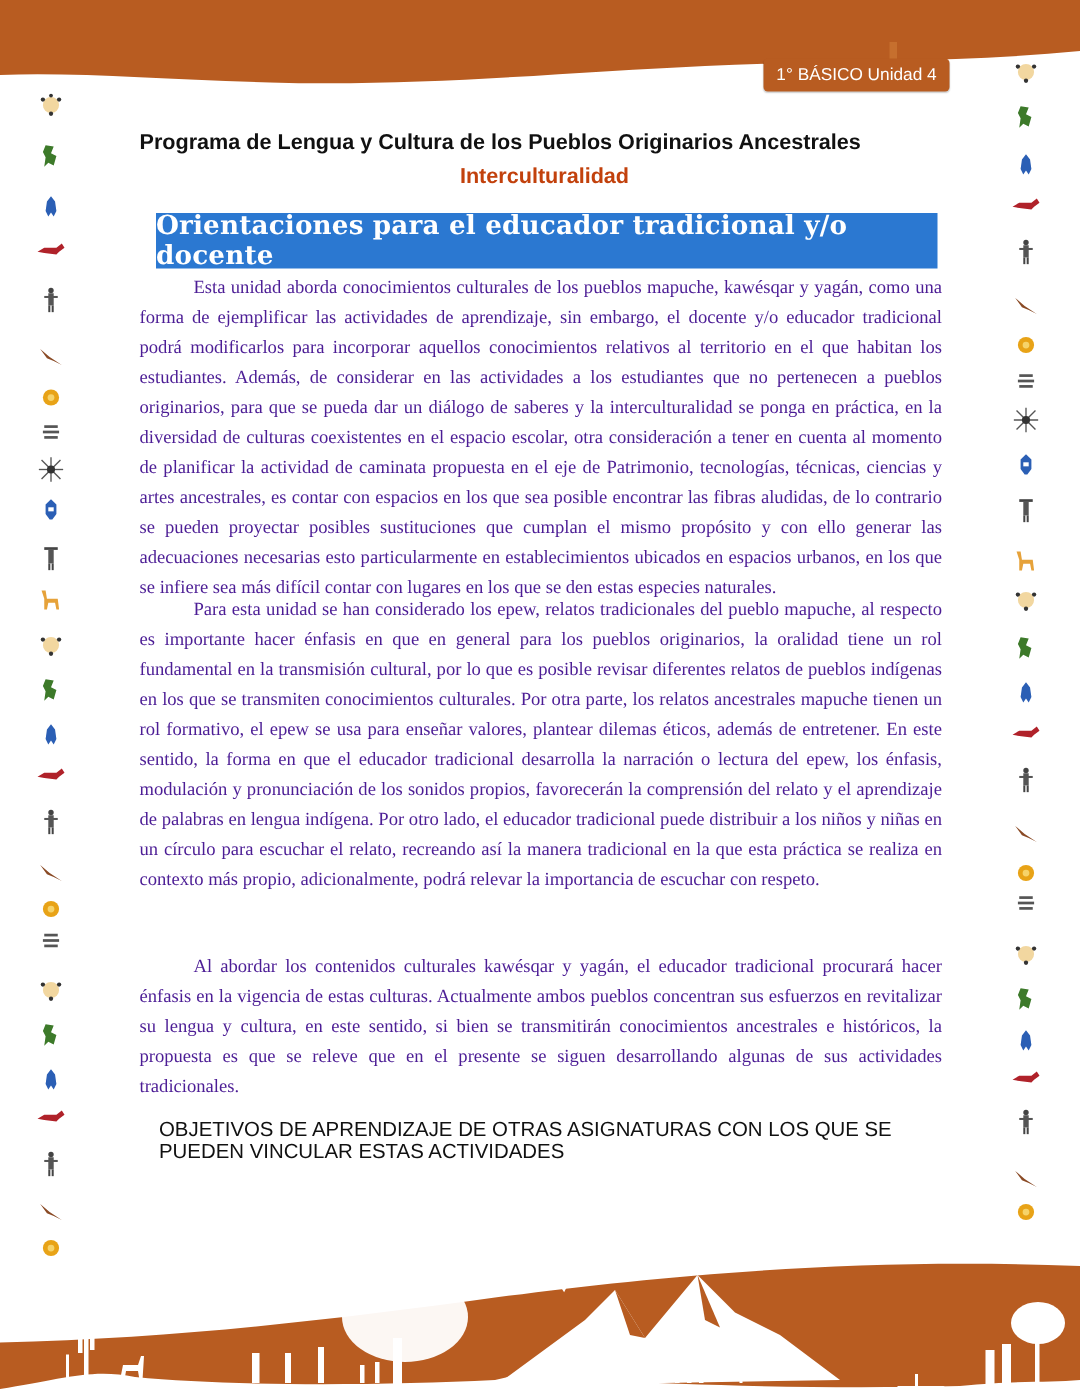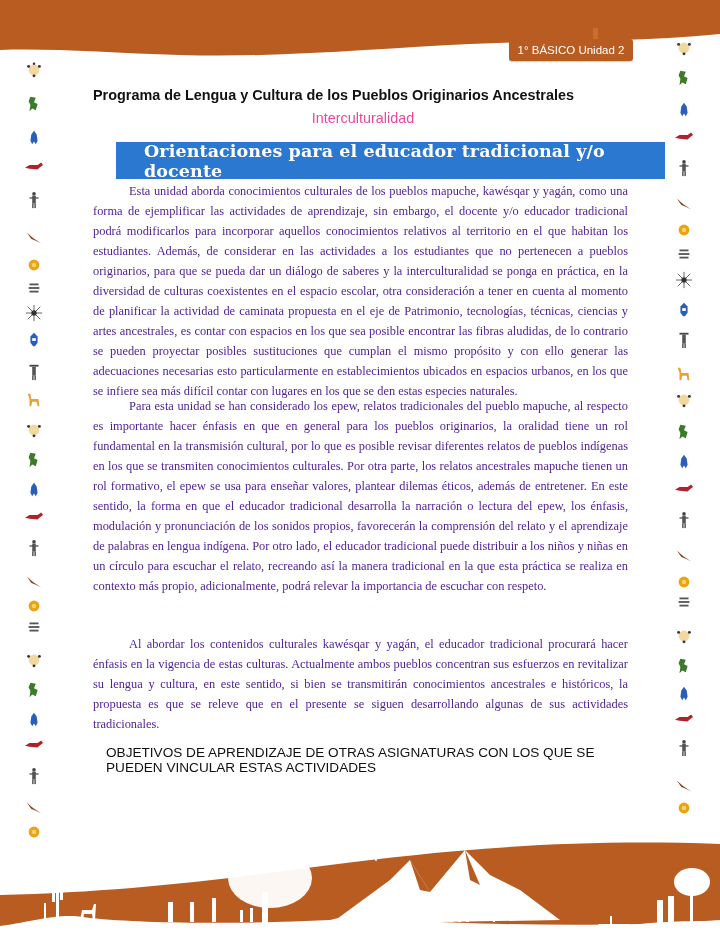--- a/index.html
+++ b/index.html
@@ -18,30 +18,29 @@
     display: flex; align-items: center; justify-content: center;
     box-shadow: 0 1px 1px rgba(0,0,0,0.2);
   }
   .badge-stem { position: absolute; left: 593px; top: 28px; width: 5px; height: 12px; background: #c66f2e; }
   .program-title {
     position: absolute; left: 93px; top: 87px; width: 540px;
     font-family: "Liberation Sans", sans-serif; font-weight: bold; font-size: 14.4px; color: #111;
   }
   .subtitle {
     position: absolute; left: 0; top: 110px; width: 720px; text-align: center;
-    font-weight: normal; font-size: 14.4px; color: #ec4899;
+    font-weight: bold; font-size: 14.4px; color: #c2410c;
   }
   .subtitle span { position: relative; left: 3px; }
   .section-bar {
-    position: absolute; left: 116px; top: 142px; width: 521px; height: 37px;
+    position: absolute; left: 104px; top: 142px; width: 521px; height: 37px;
     background: #2b78d1; color: #fff;
     font-family: "DejaVu Serif", "Liberation Serif", serif; font-weight: bold;
     font-size: 17.5px; display: flex; align-items: center; justify-content: center;
     letter-spacing: 0.1px;
-    padding-left: 28px;
   }
   .body-text {
     position: absolute; left: 93px; width: 535px;
     font-family: Liberation Serif, serif; font-size: 12.4px; line-height: 20px;
     text-align: justify; color: #4c1d95;
   }
   .body-text p { margin: 0; text-indent: 36px; }
   .p1 { top: 181px; }
   .p2 { top: 396px; }
   .p3 { top: 634px; }
@@ -56,21 +55,21 @@
   .ic { position: absolute; left: 0; width: 24px; height: 20px; display:flex; align-items:center; justify-content:center; }
   .ic svg { width: 20px; height: 18px; }
 </style>
 </head>
 <body>
 
 <svg class="header-wave" viewBox="0 0 720 80" preserveAspectRatio="none">
   <path d="M0,0 H720 V34 C640,42 560,40 470,44 C380,48 280,58 180,55 C110,53 50,48 0,50 Z" fill="#b85c21"></path>
 </svg>
 <div class="badge-stem"></div>
-<div class="unit-badge">1° BÁSICO Unidad 2</div>
+<div class="unit-badge">1° BÁSICO Unidad 4</div>
 
 <div class="icon-col left">
   <div class="ic" style="top:0px">
       <svg viewBox="0 0 20 20">
         <circle cx="10" cy="10" r="6" fill="#f2d7a0"></circle>
         <circle cx="4" cy="6" r="1.6" fill="#333"></circle>
         <circle cx="16" cy="6" r="1.6" fill="#333"></circle>
         <circle cx="10" cy="16.5" r="1.6" fill="#333"></circle>
         <circle cx="10" cy="3" r="1.4" fill="#333"></circle>
       </svg>

